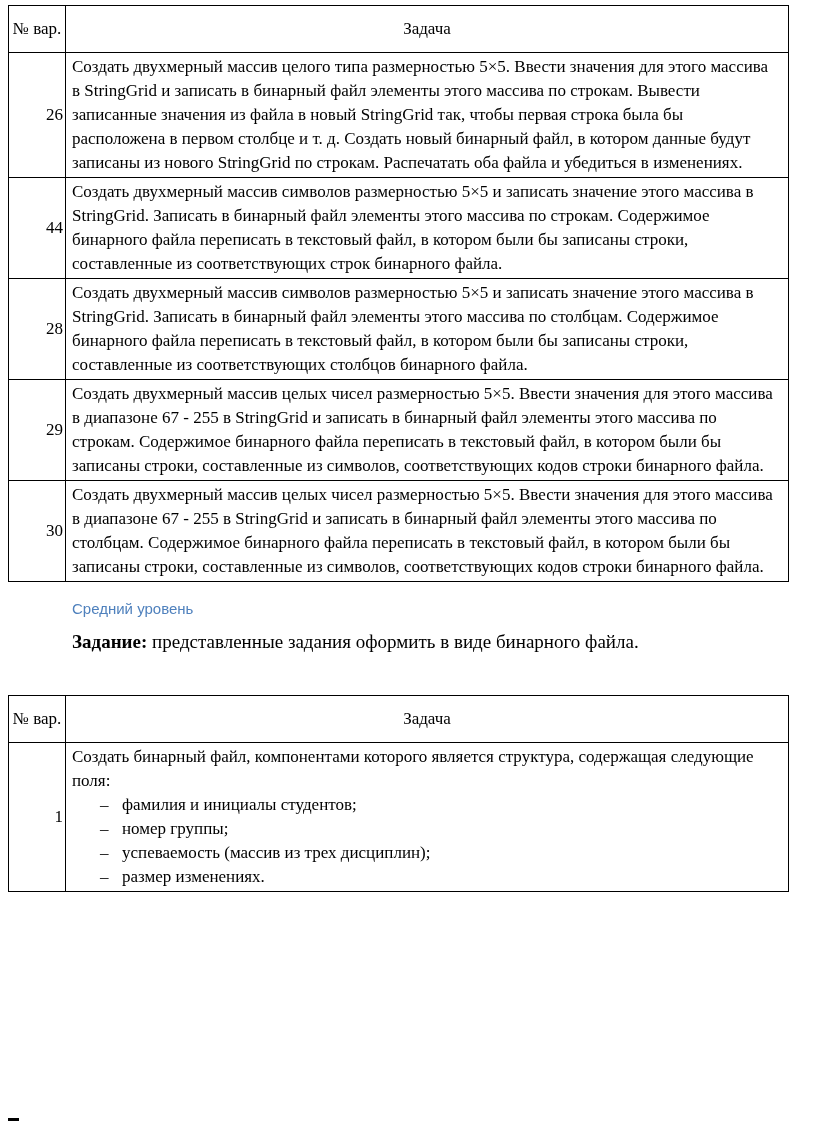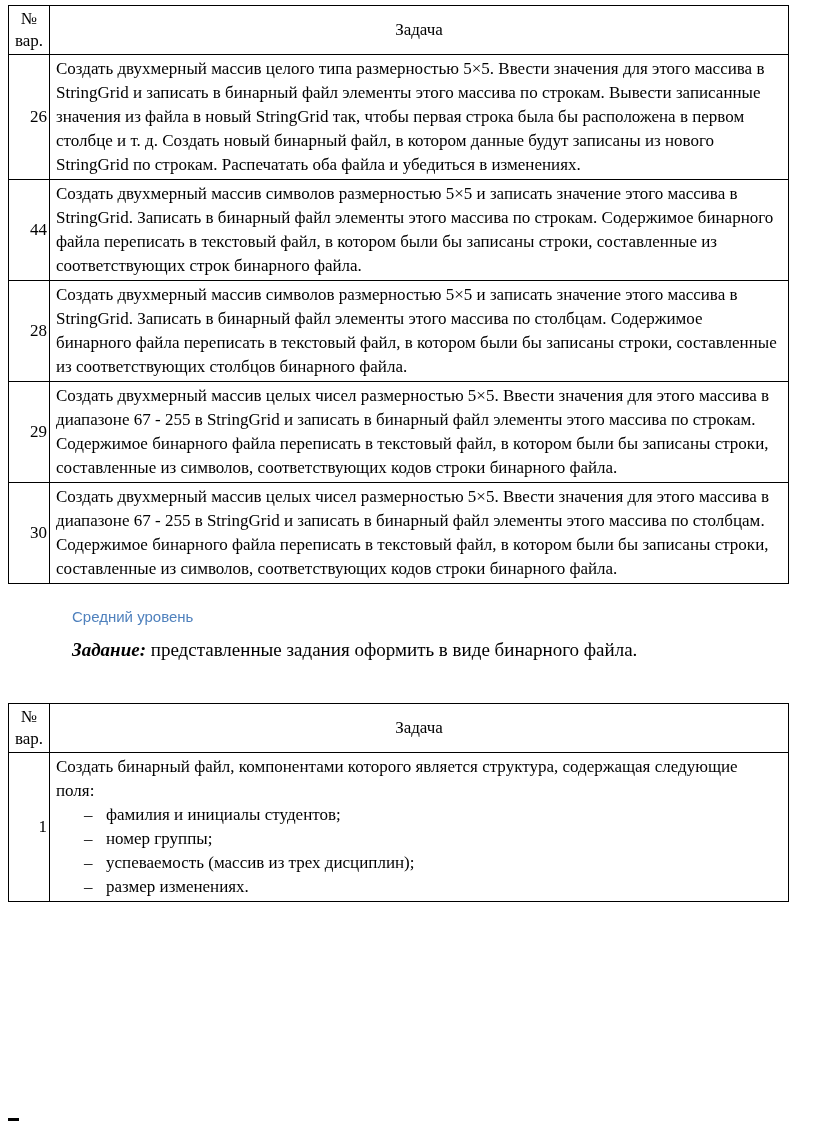--- a/index.html
+++ b/index.html
@@ -24,49 +24,49 @@
     line-height: 24px;
     vertical-align: middle;
   }
   .task-table th {
     font-weight: normal;
     text-align: center;
     height: 47px;
     line-height: 22px;
     padding: 2px;
   }
-  .col-num { width: 41px; }
+  .col-num { width: 57px; }
   td.num {
     text-align: right;
     vertical-align: middle;
     padding: 2px;
   }
   td.task {
     vertical-align: top;
     text-align: left;
     padding: 2px 10px 2px 6px;
   }
   .list-item {
     display: flex;
     margin-left: 28px;
   }
   .marker { flex: 0 0 22px; }
 
   .level-heading {
-    margin: 24px 0 0 64px;
+    margin: 18px 0 0 64px;
     font-family: "Liberation Sans", sans-serif;
     font-size: 15px;
     color: #4f81bd;
   }
   .assignment {
     margin: 12px 0 40px 64px;
     font-size: 19px;
     line-height: 26px;
   }
-  .assignment .label { font-weight: bold; font-style: italic; }
+  .assignment .label { font-weight: bold; }
 
   .page-bottom-mark {
     position: absolute;
     left: 8px; top: 1118px;
     width: 11px; height: 3px;
     background: #000000;
   }
 </style>
 </head>
 <body>

